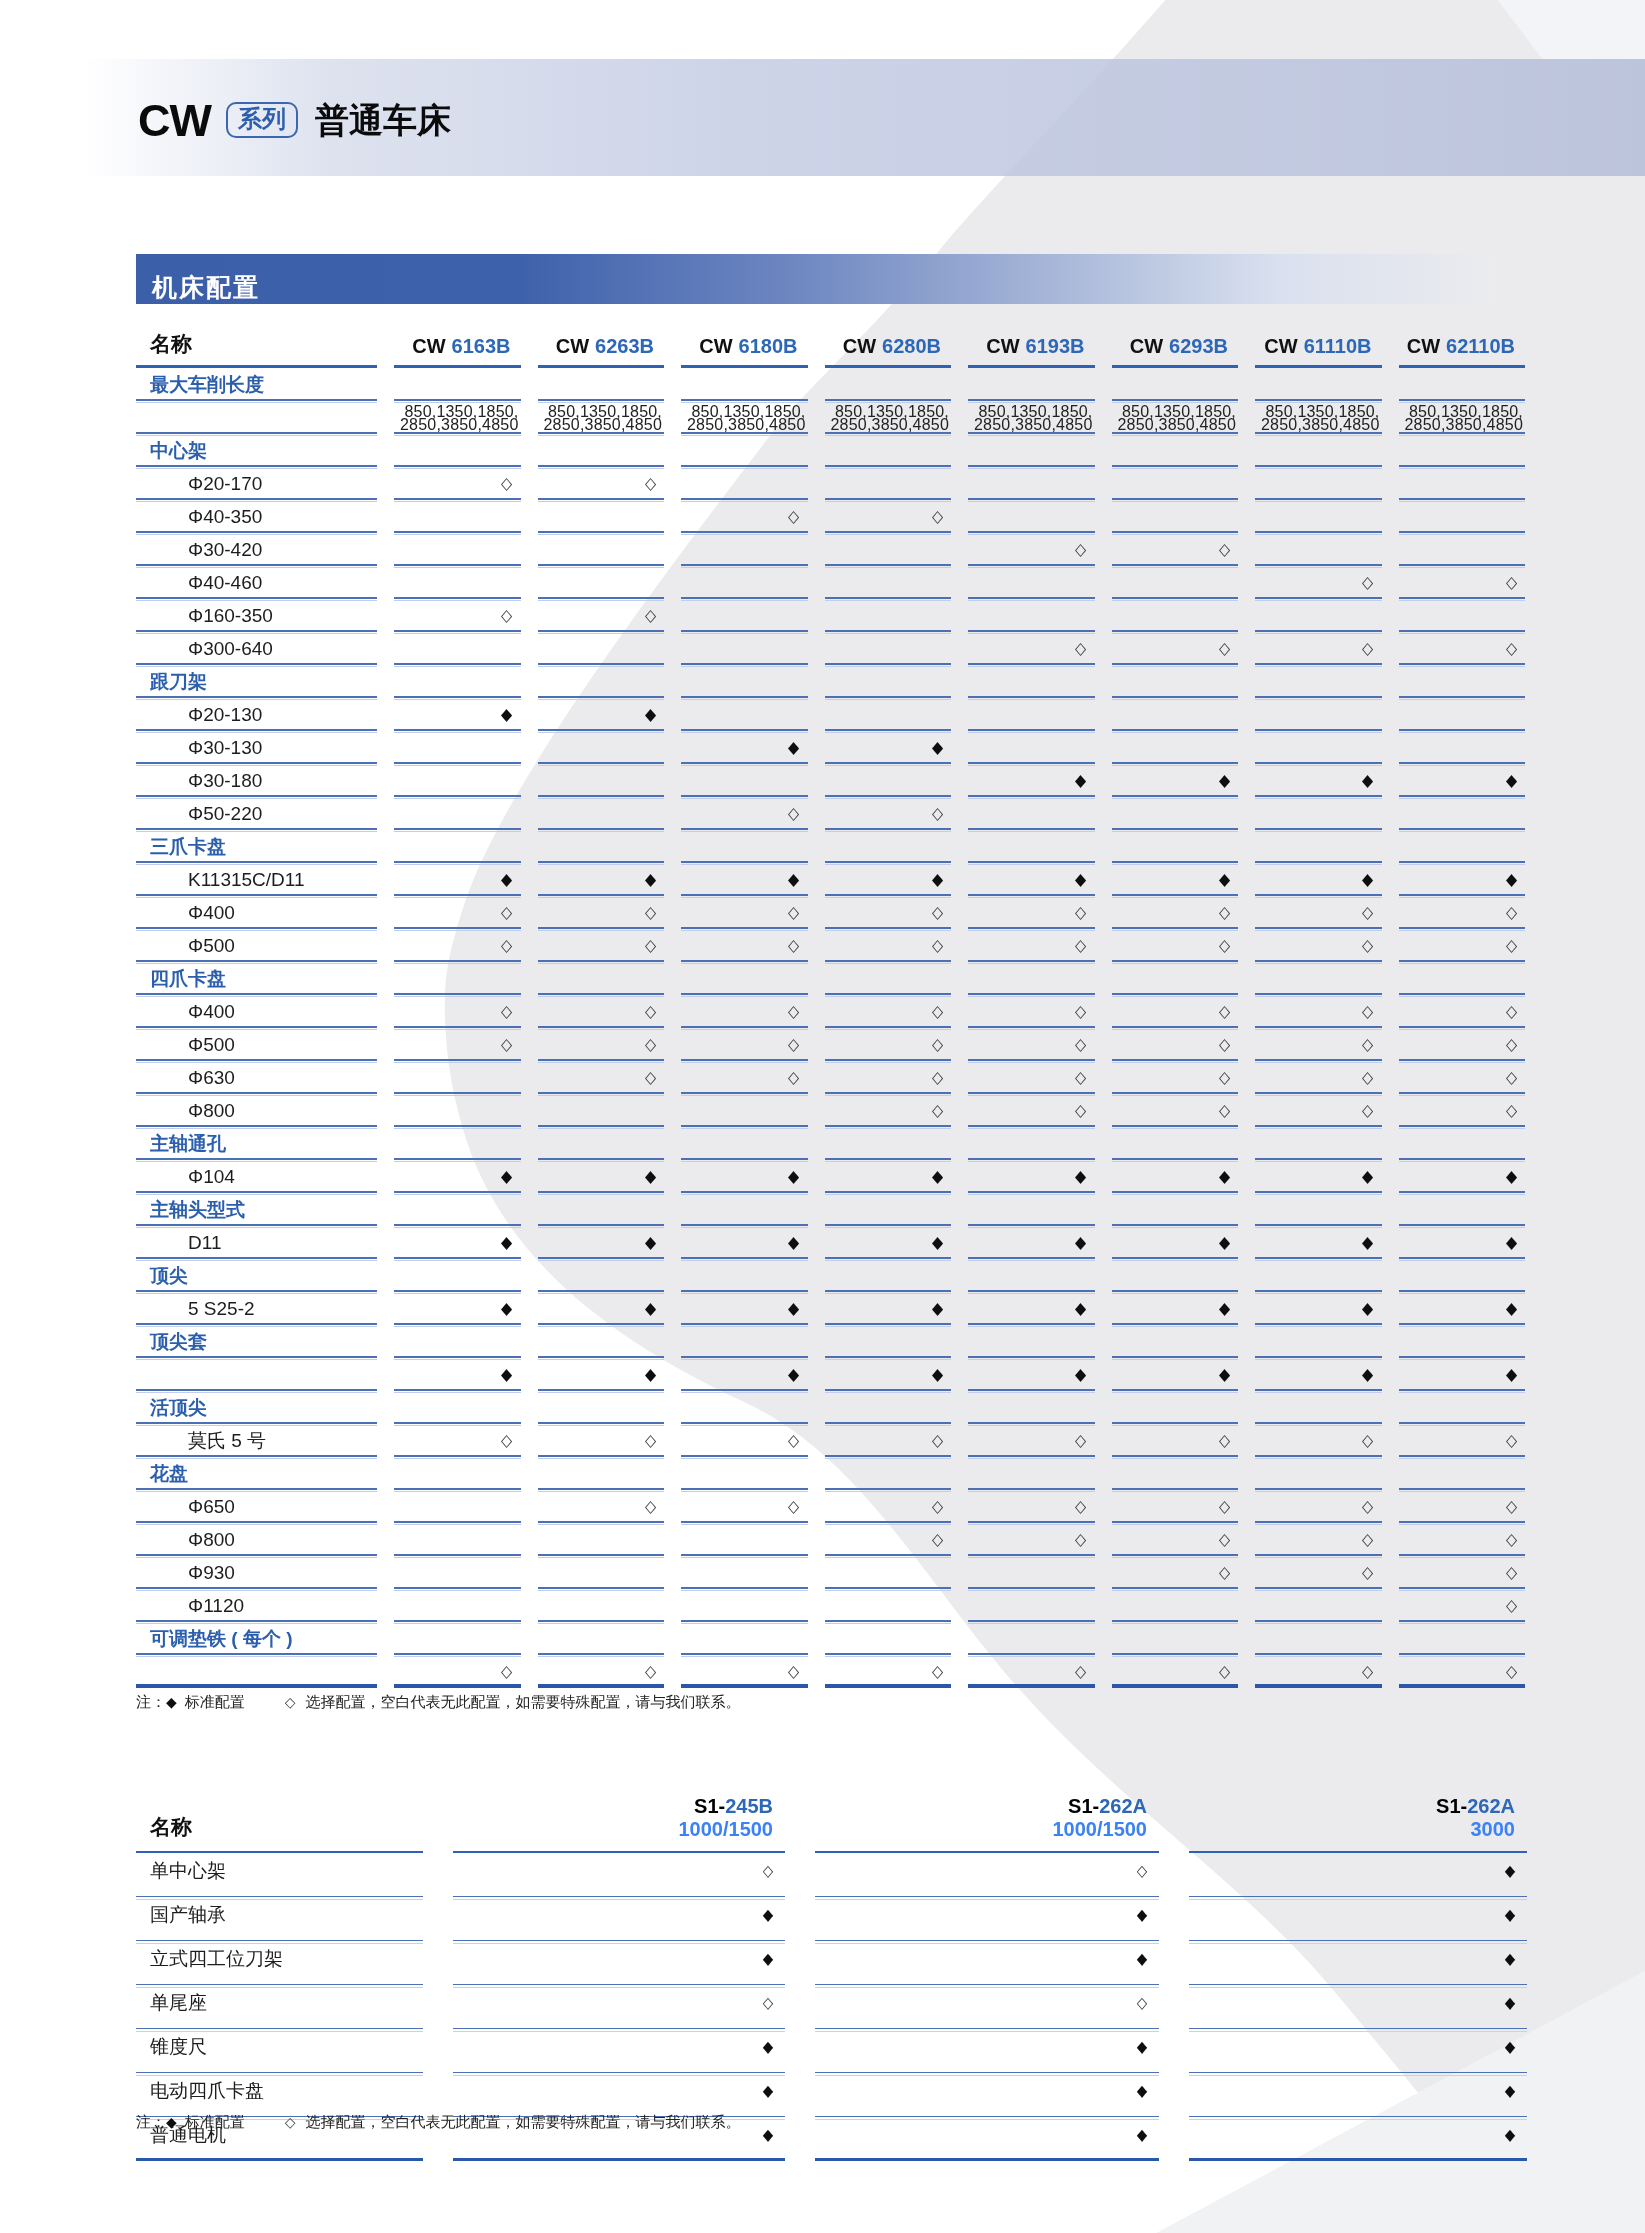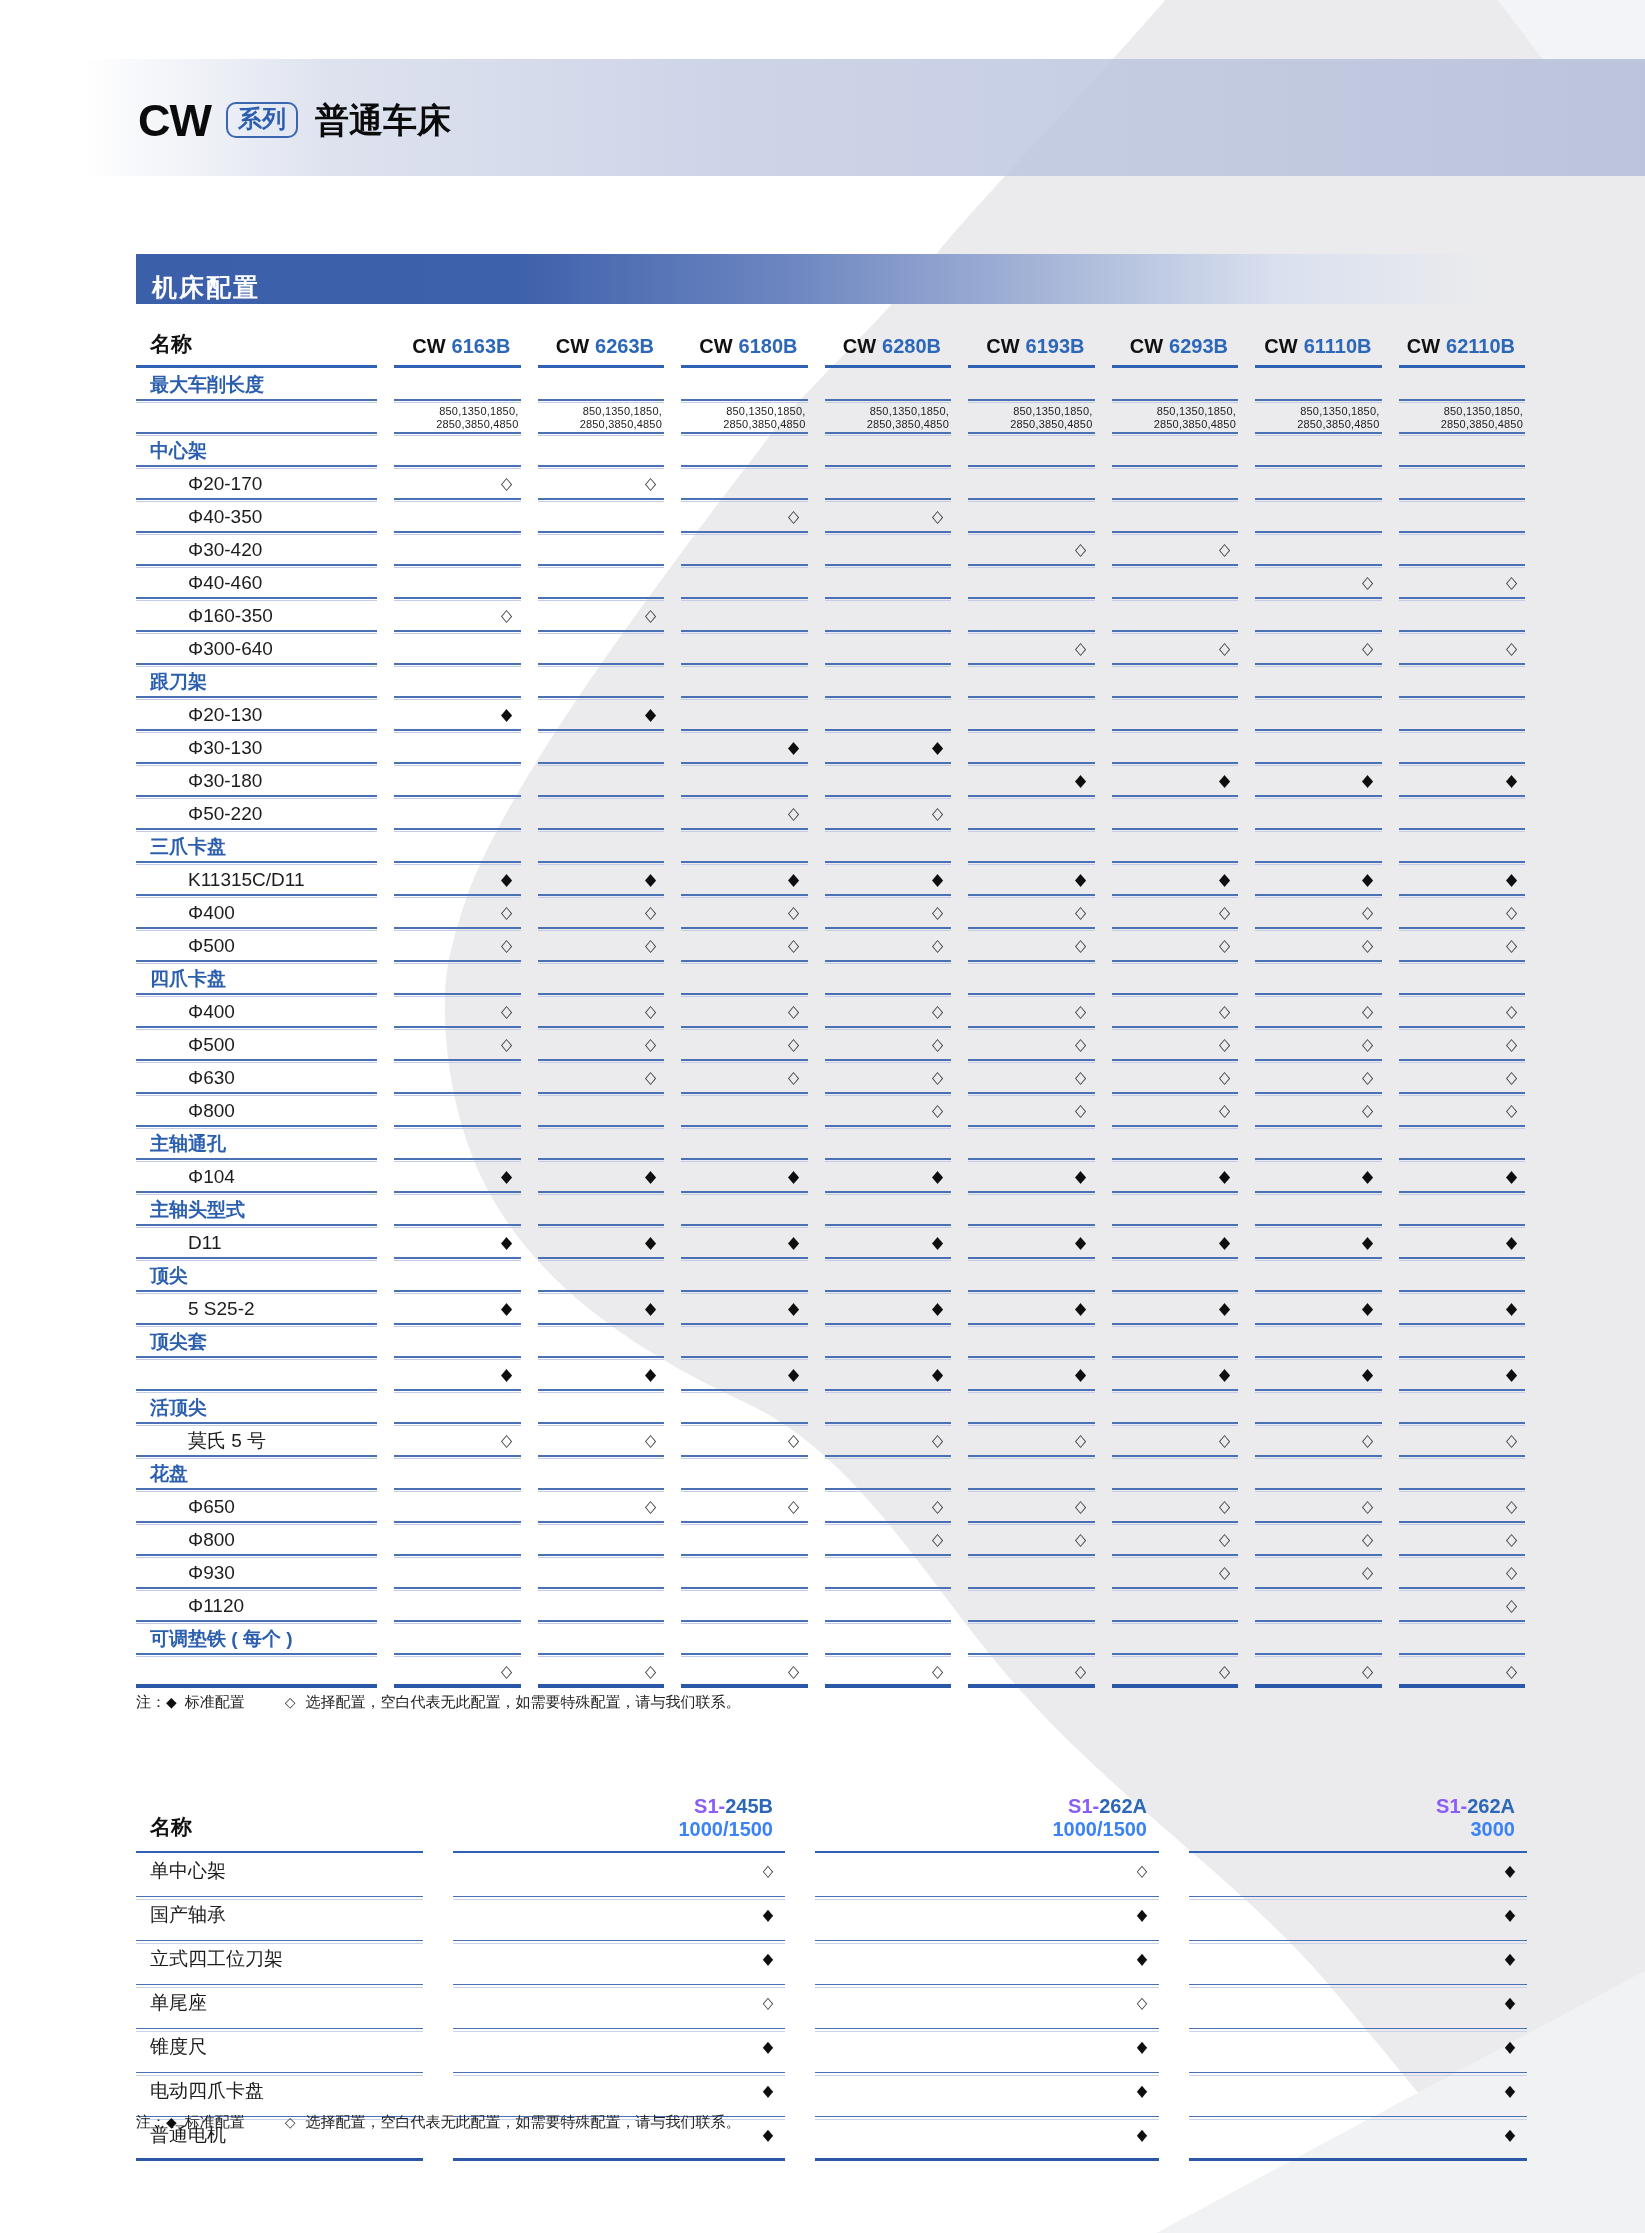--- a/index.html
+++ b/index.html
@@ -39,40 +39,40 @@
   .cell-rule{border-bottom:2px solid #4a70b6;}
   .cell-rule::after{content:"";position:absolute;left:0;right:0;bottom:-4px;height:1.5px;background:#c3cde5;}
   .hd{height:44px;border-bottom:3px solid #2f62b4;display:flex;align-items:flex-end;padding-bottom:7px;}
   .hd.lbl{font-size:21px;font-weight:bold;color:#111;padding-left:14px;}
   .hd.col{justify-content:flex-end;padding-right:10px;font-size:20px;font-weight:bold;color:#111;white-space:nowrap;}
   .hd .num{color:#2d67b8;margin-left:6px;}
   .r{height:33px;line-height:33px;}
   .sl{font-size:19px;font-weight:bold;color:#2b5fae;padding-left:14px;white-space:nowrap;}
   .dl{font-size:19px;color:#1d1d1f;padding-left:52px;white-space:nowrap;}
   .dc{text-align:right;padding-right:8px;}
-  .vc{text-align:right;padding-right:2px;font-size:11px;line-height:13px;color:#222;padding-top:4px;letter-spacing:0.2px;}
+  .vc{text-align:right;padding-right:2px;font-size:16px;line-height:13px;color:#222;padding-top:4px;letter-spacing:0.2px;}
   .last-rule{border-bottom:4px solid #2b57a9;}
   .last-rule::after{display:none;}
   .d-sym{display:inline-block;transform:scaleX(0.85);transform-origin:right center;font-size:17px;}
   .d-std{color:#0e0e0e;}
   .d-opt{color:#3a3a3a;}
   
   .note{position:absolute;left:136px;z-index:3;font-size:15px;color:#222;white-space:nowrap;}
   .note .sym{font-size:14px;}
   .note .gap1{margin:0 10px 0 8px;}
   .note .gap2{margin:0 10px 0 30px;}
   
   .t2{position:absolute;left:136px;top:1786px;width:1391px;z-index:3;
       display:grid;grid-template-columns:287px 332px 344px 338px;column-gap:30px;}
   .t2 > div{position:relative;box-sizing:border-box;}
   .t2 .hd2{height:67px;border-bottom:2.5px solid #2f62b4;display:flex;align-items:flex-end;padding-bottom:10px;}
   .t2 .hd2.lbl{font-size:21px;font-weight:bold;color:#111;padding-left:14px;}
   .t2 .hd2.col{justify-content:flex-end;padding-right:12px;}
   .h2lines{text-align:right;font-size:20px;font-weight:bold;line-height:23px;white-space:nowrap;}
-  .h2lines .pre{color:#8b5cf6;}
+  .h2lines .pre{color:#000000;}
   .h2lines .num{color:#2d67b8;}
   .h2lines .sub{color:#3b82f6;}
   .t2 .r2{height:44px;line-height:36px;border-bottom:1.5px solid #4a70b6;}
   .t2 .r2::after{content:"";position:absolute;left:0;right:0;bottom:-3.5px;height:1px;background:#c9d2e8;}
   .t2 .lbl2{font-size:19px;color:#1d1d1f;padding-left:14px;white-space:nowrap;}
   .t2 .dc2{text-align:right;padding-right:12px;}
   .t2 .d-sym{font-size:16px;}
   .t2 .last2{border-bottom:3.5px solid #2b57a9;}
   .t2 .last2::after{display:none;}
 </style>

